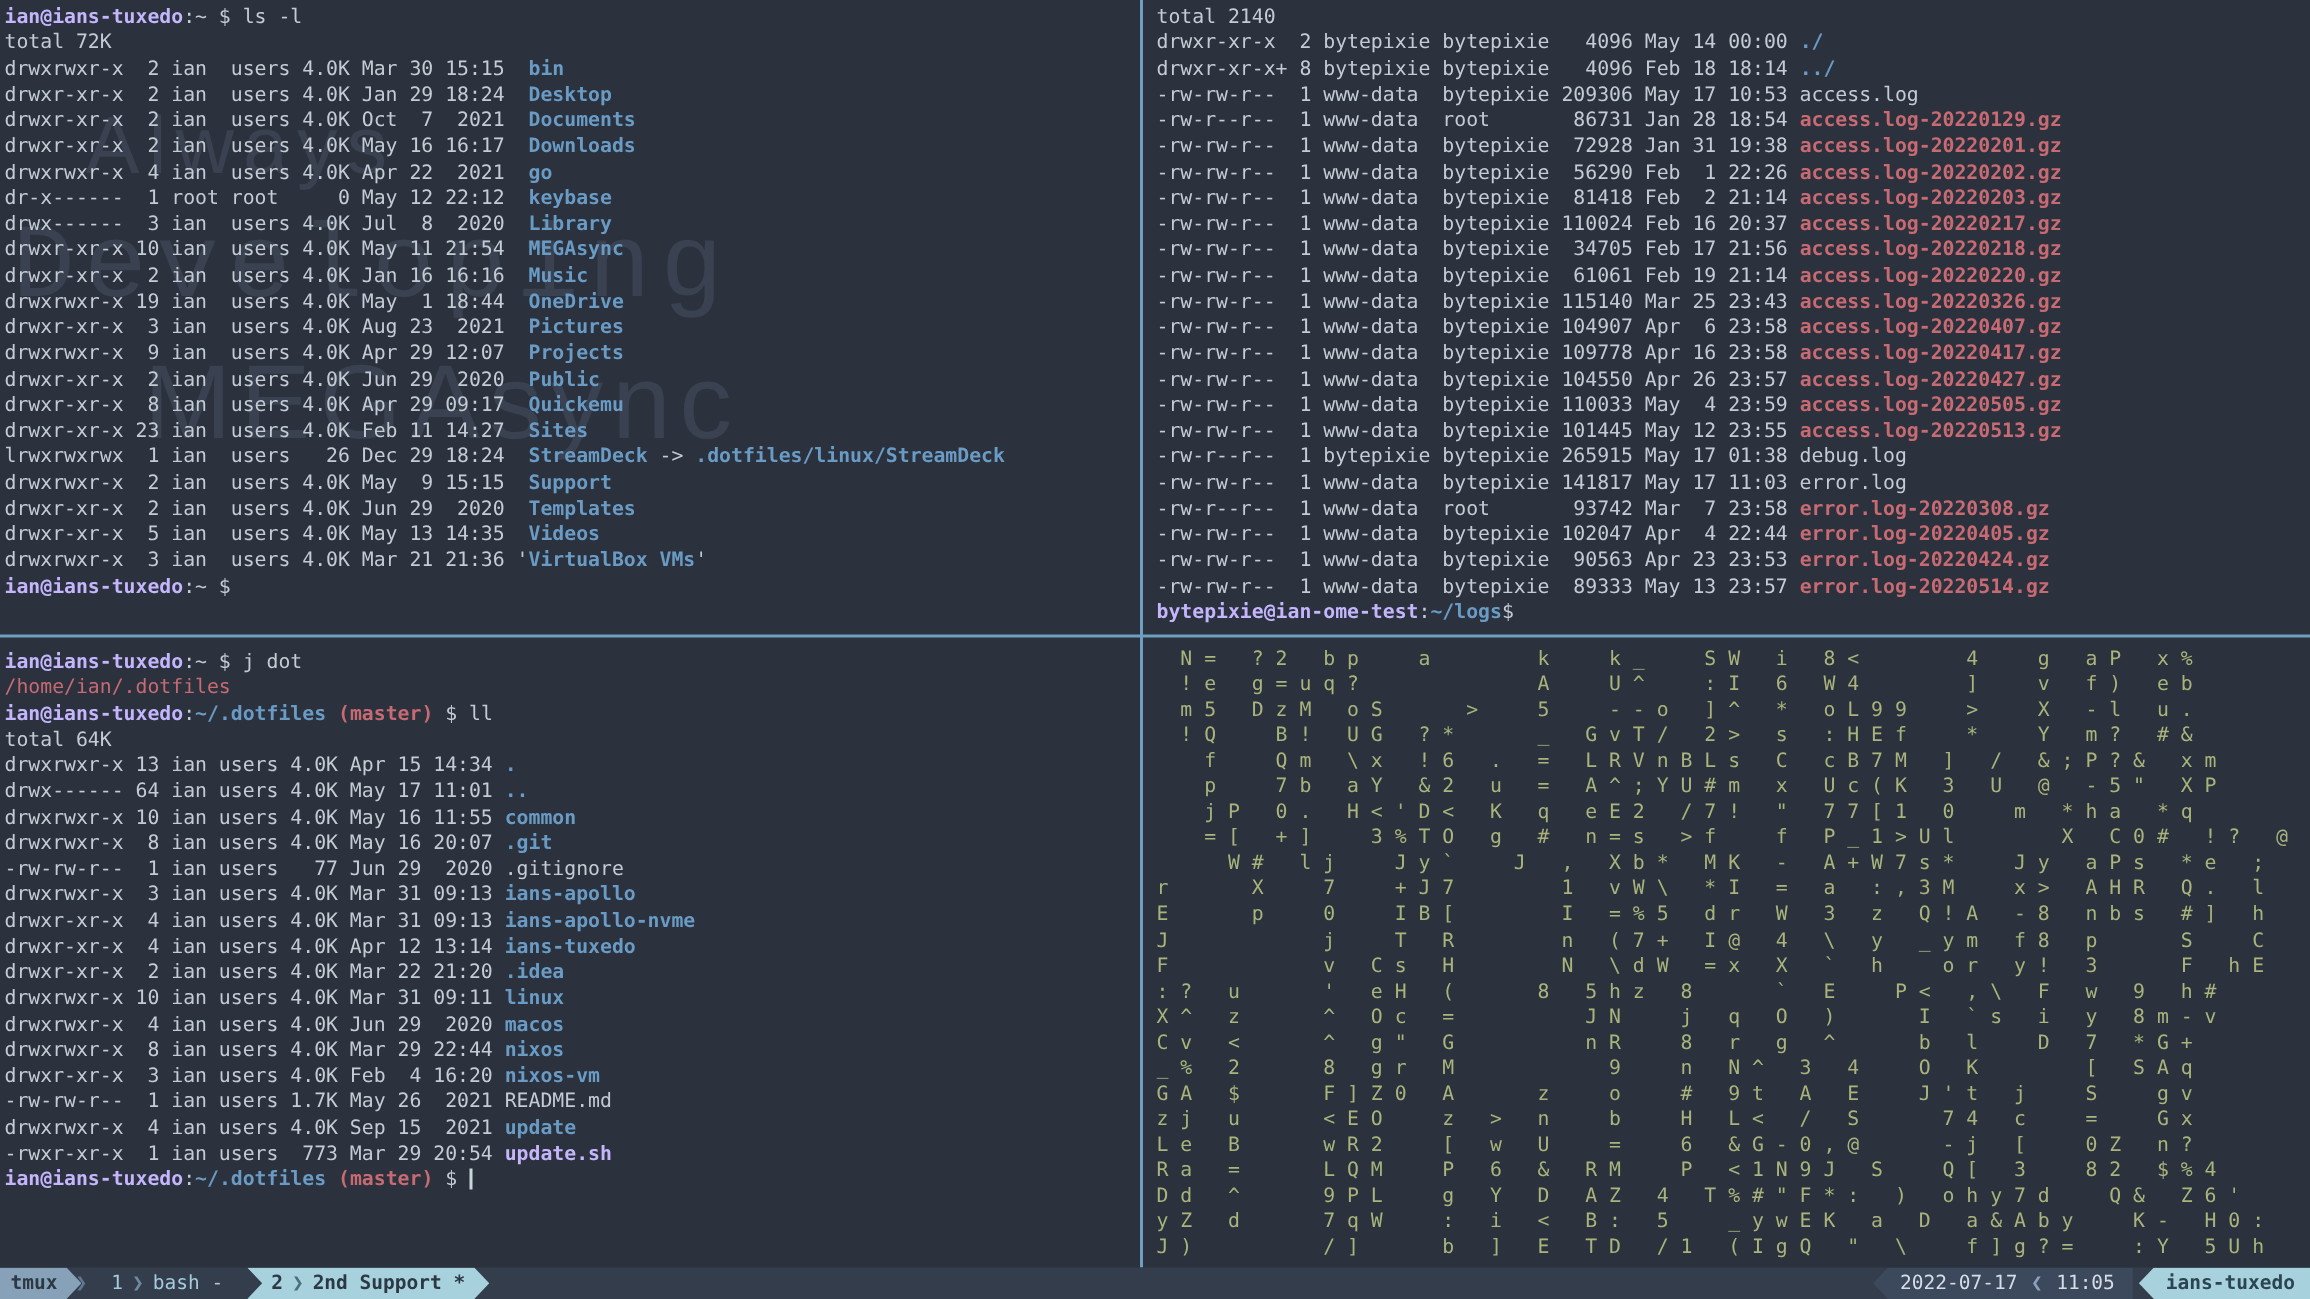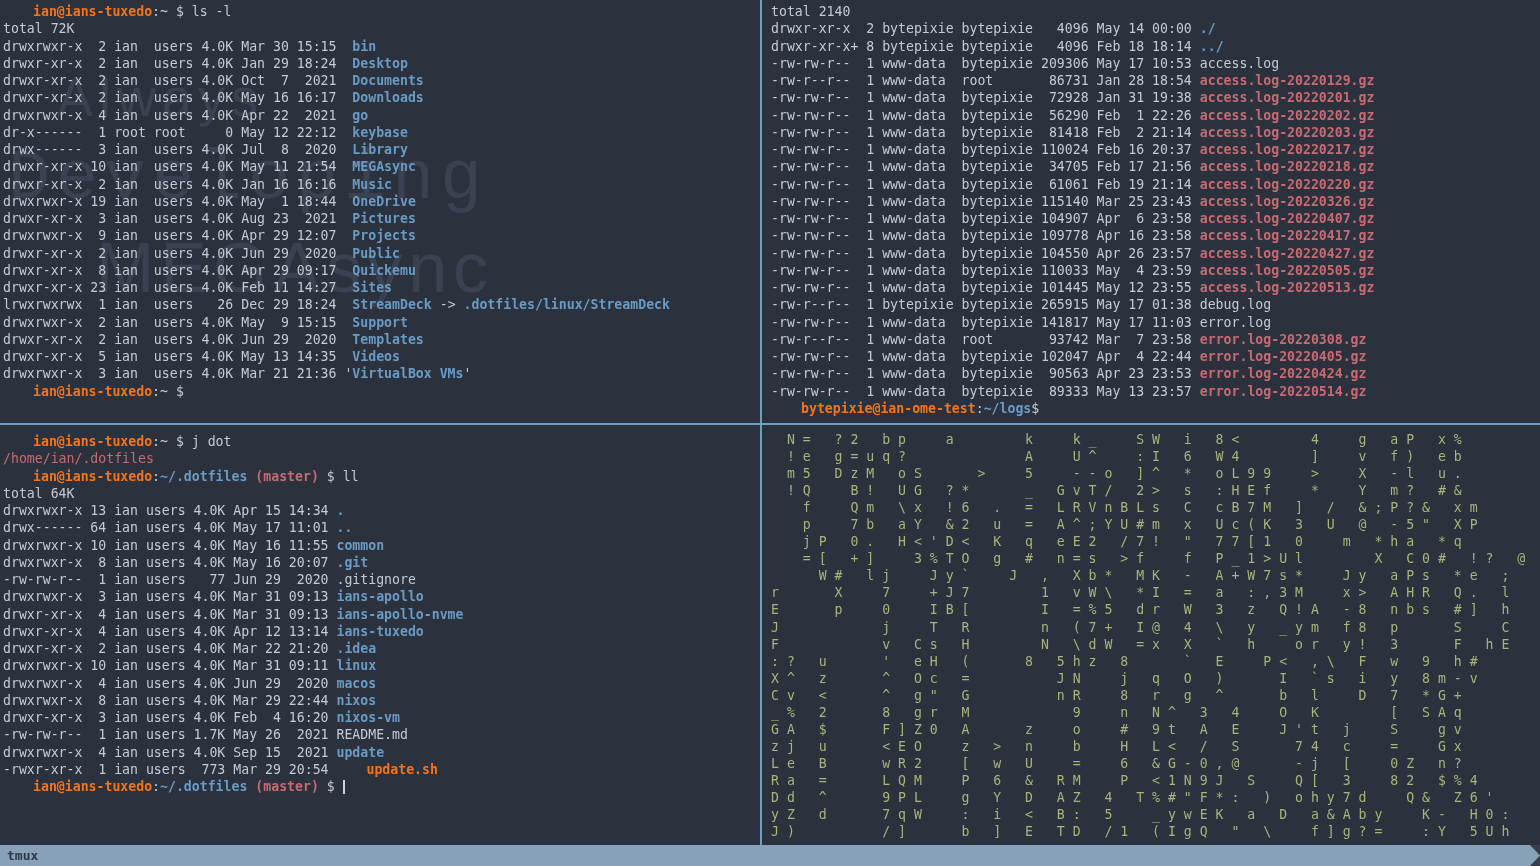--- a/index.html
+++ b/index.html
@@ -12,30 +12,30 @@
   #wm1{left:8px;top:136px;font-size:70px;font-family:Liberation Mono, monospace;}
   #wm2{left:96px;top:224px;font-size:70px;}
   .pane{position:absolute;z-index:1;white-space:pre;line-height:17.25px;color:#c3ccd4;}
   #pane-tl{left:3px;top:3px;width:755px;height:420px;}
   #pane-tr{left:771px;top:3px;width:769px;height:420px;}
   #pane-bl{left:3px;top:433px;width:755px;height:410px;}
   #pane-br{left:771px;top:431px;width:769px;height:414px;line-height:17.05px;overflow:hidden;}
   .tline{height:17.25px;}
   #pane-br .tline{height:17.05px;}
   .fg{color:#c3ccd4;}
-  .g{color:#f97316;font-weight:bold;margin-left:30px;}
+  .g{color:#c4b5fd;font-weight:bold;}
   .b{color:#699bc5;font-weight:bold;}
   .r{color:#c76a72;font-weight:bold;}
   .rn{color:#c76a72;}
   .ol{color:#a9b37b;}
   .cur{display:inline-block;width:2px;height:14px;background:#ccd4dc;vertical-align:middle;}
   .vdivider{position:absolute;left:760px;top:0;width:2px;height:845px;background:#6f9fc0;z-index:2;}
   .hdivider{position:absolute;left:0;top:423px;width:1540px;height:2px;background:#6f9fc0;z-index:2;}
   .statusbar{position:absolute;left:0;top:845px;width:1540px;height:21px;background:#333d4b;z-index:3;
-    display:flex;align-items:stretch;font-size:13px;line-height:21px;flex-direction:column;}
+    display:flex;align-items:stretch;font-size:13px;line-height:21px;}
   .seg-session{background:#87a2b8;color:#2c3945;font-weight:bold;padding:0 16px 0 7px;
     clip-path:polygon(0 0,calc(100% - 10px) 0,100% 50%,calc(100% - 10px) 100%,0 100%);}
   .sess-arrow{color:#5f7890;margin-left:-4px;margin-right:6px;}
   .winlist{display:flex;align-items:center;}
   .win-inactive{color:#a5cade;padding:0 10px;}
   .win-inactive .wsep{color:#6f8aa0;padding:0 6px;}
   .seg-active{background:#a7d2dd;color:#2c3945;font-weight:bold;padding:0 16px 0 16px;margin-left:6px;
     clip-path:polygon(0 0,calc(100% - 10px) 0,100% 50%,calc(100% - 10px) 100%,0 100%,10px 50%);}
   .seg-active .wsep{color:#4c6f7c;padding:0 6px;font-weight:normal;}
   .sb-right{margin-left:auto;display:flex;align-items:stretch;}

